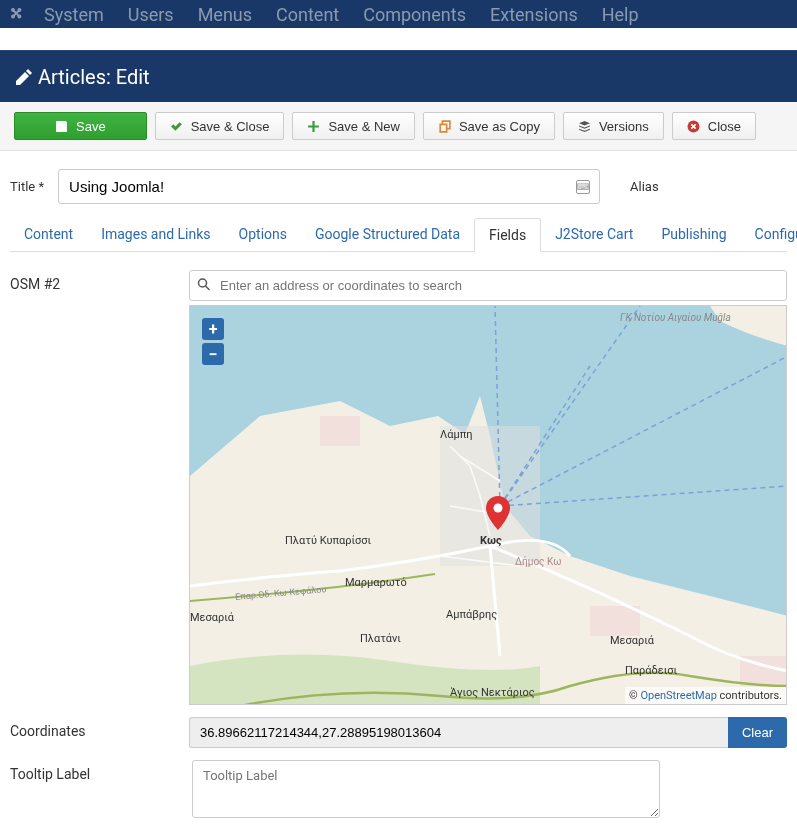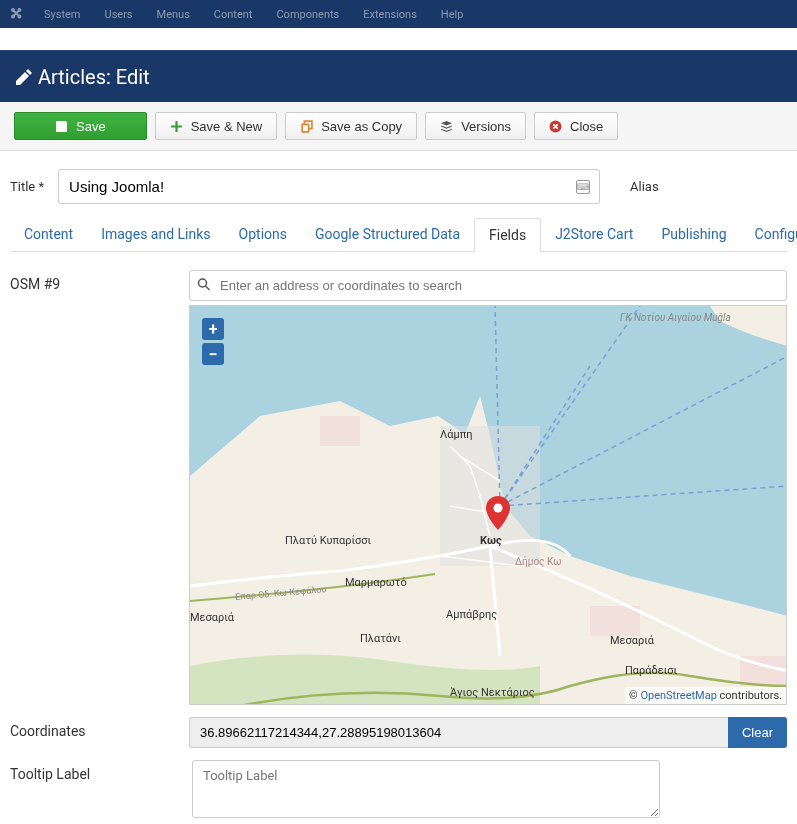--- a/index.html
+++ b/index.html
@@ -1,20 +1,20 @@
 <!DOCTYPE html>
 <html><head>
   <meta charset="utf-8">
   <style>
     * { margin: 0; padding: 0; box-sizing: border-box; }
     body { font-family: -apple-system, BlinkMacSystemFont, "Segoe UI", Roboto, Arial, sans-serif; font-size: 13px; color: #333; background: #fff; width: 797px; overflow-x: hidden; }
     
     .top-nav { background: #1a3867; height: 28px; display: flex; align-items: center; padding: 0 8px; gap: 4px; }
     .top-nav-icon { color: #8a9bb0; width: 16px; height: 16px; margin-right: 6px; }
-    .top-nav-item { color: #8a9bb0; padding: 4px 10px; cursor: pointer; font-size: 11px; }
+    .top-nav-item { color: #8a9bb0; padding: 4px 10px; cursor: pointer; font-size: 18px; }
     
     .header-bar { background: #1a3867; height: 52px; display: flex; align-items: center; padding: 0 14px; gap: 4px; border-top: 1px solid #2a4877; margin-top: 22px; }
     .header-icon { color: #fff; width: 20px; height: 20px; }
     .header-title { color: #fff; font-size: 20px; font-weight: 400; }
     
     .toolbar { background: #f5f5f5; padding: 10px 14px; display: flex; gap: 8px; border-bottom: 1px solid #e0e0e0; }
     .btn { display: inline-flex; align-items: center; gap: 8px; padding: 5px 14px; border: 1px solid #ccc; background: linear-gradient(#fff, #f0f0f0); border-radius: 2px; cursor: pointer; font-size: 13px; color: #333; white-space: nowrap; height: 28px; }
     .btn-primary { background: linear-gradient(#3fb442, #2f9f30); border-color: #2a8a2a; color: #fff; padding: 5px 40px; }
     .btn-icon { width: 13px; height: 13px; display: inline-flex; align-items: center; justify-content: center; }
     .icon-green { color: #3c9a3c; }
@@ -82,20 +82,26 @@
 
 <div class="toolbar">
   <button class="btn btn-primary">
     <svg class="btn-icon" viewBox="0 0 12 12">
         <path fill="currentColor" d="M1 1h9l1 1v9H1V1zm2 6h6v3H3V7zm5-5v3H4V2h4z"></path>
       </svg>
     <span>Save</span>
   </button>
   <button class="btn">
     <svg class="btn-icon icon-green" viewBox="0 0 12 12">
+        <path fill="currentColor" d="M1 6l2-2 2 2 4-4 2 2-6 6-4-4z"></path>
+      </svg>
+    <span>Save &amp; Close</span>
+  </button>
+  <button class="btn">
+    <svg class="btn-icon icon-green" viewBox="0 0 12 12">
         <path fill="currentColor" d="M5 1h2v4h4v2H7v4H5V7H1V5h4V1z"></path>
       </svg>
     <span>Save &amp; New</span>
   </button>
   <button class="btn">
     <svg class="btn-icon icon-orange" viewBox="0 0 12 12">
         <path fill="none" stroke="currentColor" stroke-width="1.5" d="M2 4h6v7H2z M4 4V1h7v7H8"></path>
       </svg>
     <span>Save as Copy</span>
   </button>
@@ -130,21 +136,21 @@
   <div class="tab">Google Structured Data</div>
   <div class="tab active">Fields</div>
   <div class="tab">J2Store Cart</div>
   <div class="tab">Publishing</div>
   <div class="tab">Configure Ed</div>
 </div>
 
 <div class="field-section">
 
   <div class="field-row">
-    <div class="field-label">OSM #9</div>
+    <div class="field-label">OSM #2</div>
     <div class="field-content">
       <div class="search-input-wrap">
         <span class="search-icon-wrap">
           <svg width="14" height="14" viewBox="0 0 14 14">
               <circle cx="5.5" cy="5.5" r="4" fill="none" stroke="#555" stroke-width="1.5"></circle>
               <line x1="8.5" y1="8.5" x2="12.5" y2="12.5" stroke="#555" stroke-width="1.5"></line>
             </svg>
         </span>
         <input class="search-input" placeholder="Enter an address or coordinates to search" style="">
       </div>

